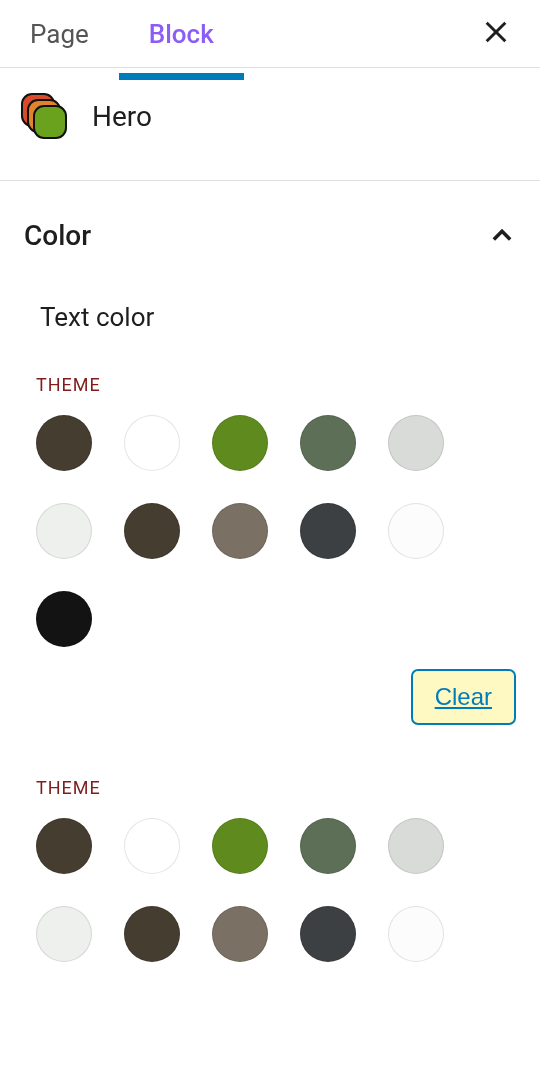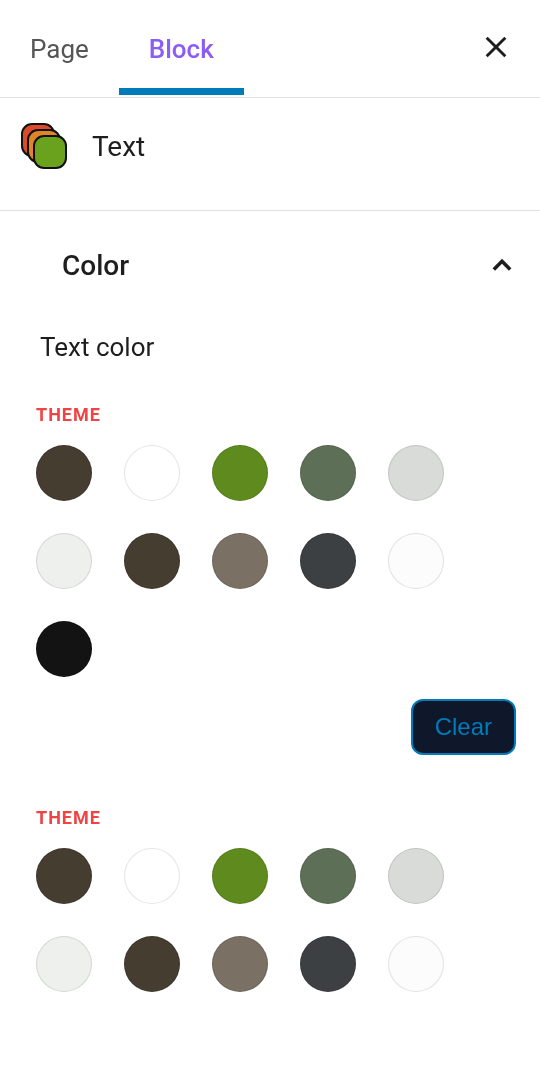--- a/index.html
+++ b/index.html
@@ -9,21 +9,21 @@
     font-family: -apple-system, BlinkMacSystemFont, "Segoe UI", Roboto, sans-serif;
     background: #fff;
     color: #1e1e1e;
   }
   .panel { width: 540px; }
 
   
   .tabs-row {
     display: flex;
     align-items: center;
-    height: 98px;
+    height: 68px;
     border-bottom: 1px solid #e0e0e0;
     padding: 0 20px 0 0;
   }
   .tab {
     height: 90px;
     display: flex;
     align-items: center;
     padding: 0 30px;
     font-size: 26px;
     color: #555;
@@ -65,21 +65,20 @@
     font-weight: 400;
   }
 
   
   .section-header {
     display: flex;
     align-items: center;
     justify-content: space-between;
     padding: 38px 24px 10px 24px;
     cursor: pointer;
-    margin-left: 38px;
   }
   .section-title {
     font-size: 28px;
     font-weight: 500;
   }
   .chevron {
     width: 28px; height: 28px;
   }
   .chevron svg { width: 28px; height: 28px; stroke: #1e1e1e; stroke-width: 3; fill: none; }
 
@@ -87,23 +86,23 @@
   .subsection {
     padding: 24px 24px 0 36px;
   }
   .sub-title {
     font-size: 26px;
     font-weight: 400;
     padding: 16px 4px 24px 4px;
   }
   .palette-label {
     font-size: 18px;
-    font-weight: 700;
+    font-weight: 400;
     letter-spacing: 1px;
-    color: #ef4444;
+    color: #7f1d1d;
     padding: 18px 0 20px 0;
   }
 
   
   .swatch-grid {
     display: flex;
     flex-wrap: wrap;
     gap: 32px;
     padding-bottom: 14px;
   }
@@ -116,25 +115,26 @@
 
   
   .clear-row {
     display: flex;
     justify-content: flex-end;
     padding: 8px 0 10px 0;
   }
   .clear-btn {
     border: 2px solid #007cba;
     color: #007cba;
-    background: #0f172a;
+    background: #fef9c3;
     font-size: 24px;
     padding: 12px 22px;
-    border-radius: 12px;
-    cursor: pointer;
+    border-radius: 7px;
+    cursor: pointer;
+    text-decoration: underline;
   }
 </style>
 </head>
 <body>
 
 <div class="panel">
 
   <div class="tabs-row">
     <div class="tab">
       <span>Page</span>
@@ -154,21 +154,21 @@
   </div>
 
   <div class="block-header">
     <span class="block-icon">
       <svg viewBox="0 0 48 48" width="48" height="48">
         <rect x="2" y="2" width="32" height="32" rx="10" fill="#d94b2b" stroke="#111" stroke-width="2"></rect>
         <rect x="8" y="8" width="32" height="32" rx="10" fill="#e0842b" stroke="#111" stroke-width="2"></rect>
         <rect x="14" y="14" width="32" height="32" rx="10" fill="#6aa21e" stroke="#111" stroke-width="2"></rect>
       </svg>
     </span>
-    <span class="block-title">Text</span>
+    <span class="block-title">Hero</span>
   </div>
 
   <div class="section-header">
     <span class="section-title">Color</span>
     <span class="chevron">
       <svg viewBox="0 0 24 24">
           <polyline points="5 15 12 8 19 15"></polyline>
         </svg>
     </span>
   </div>

